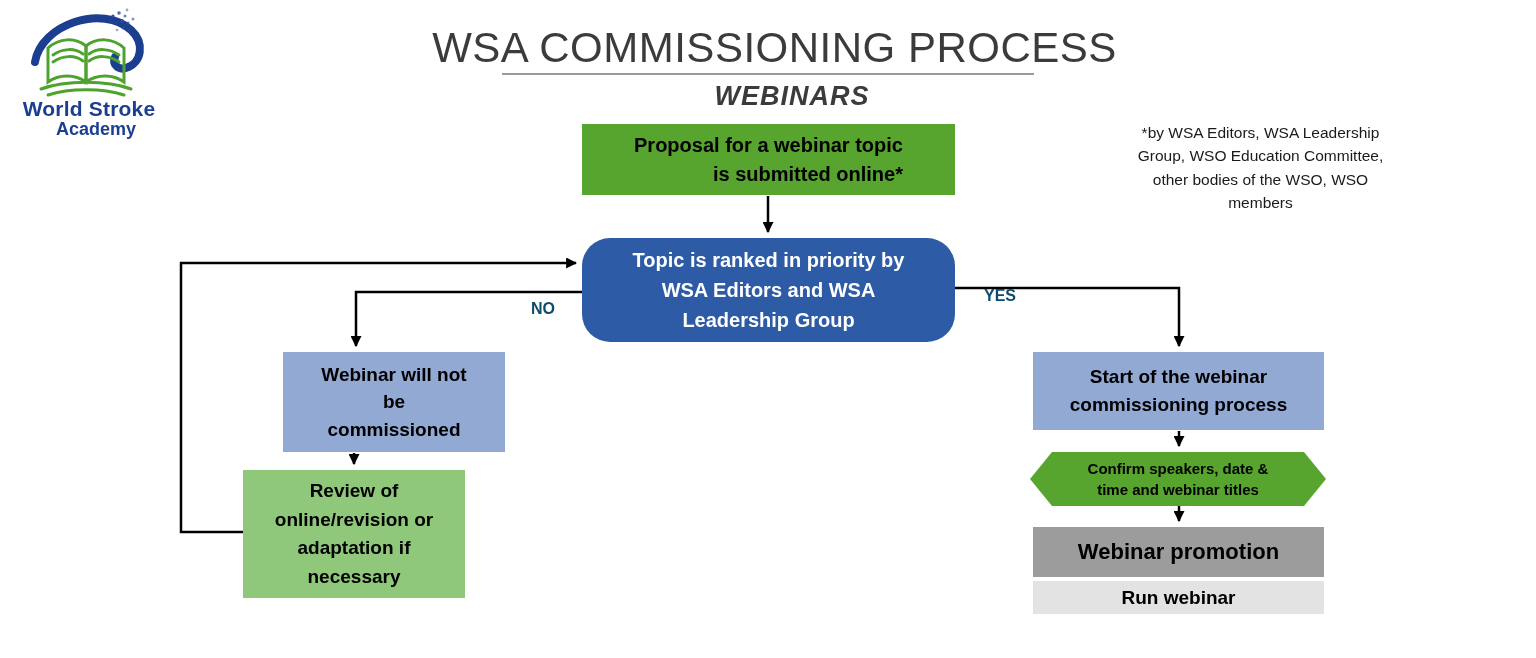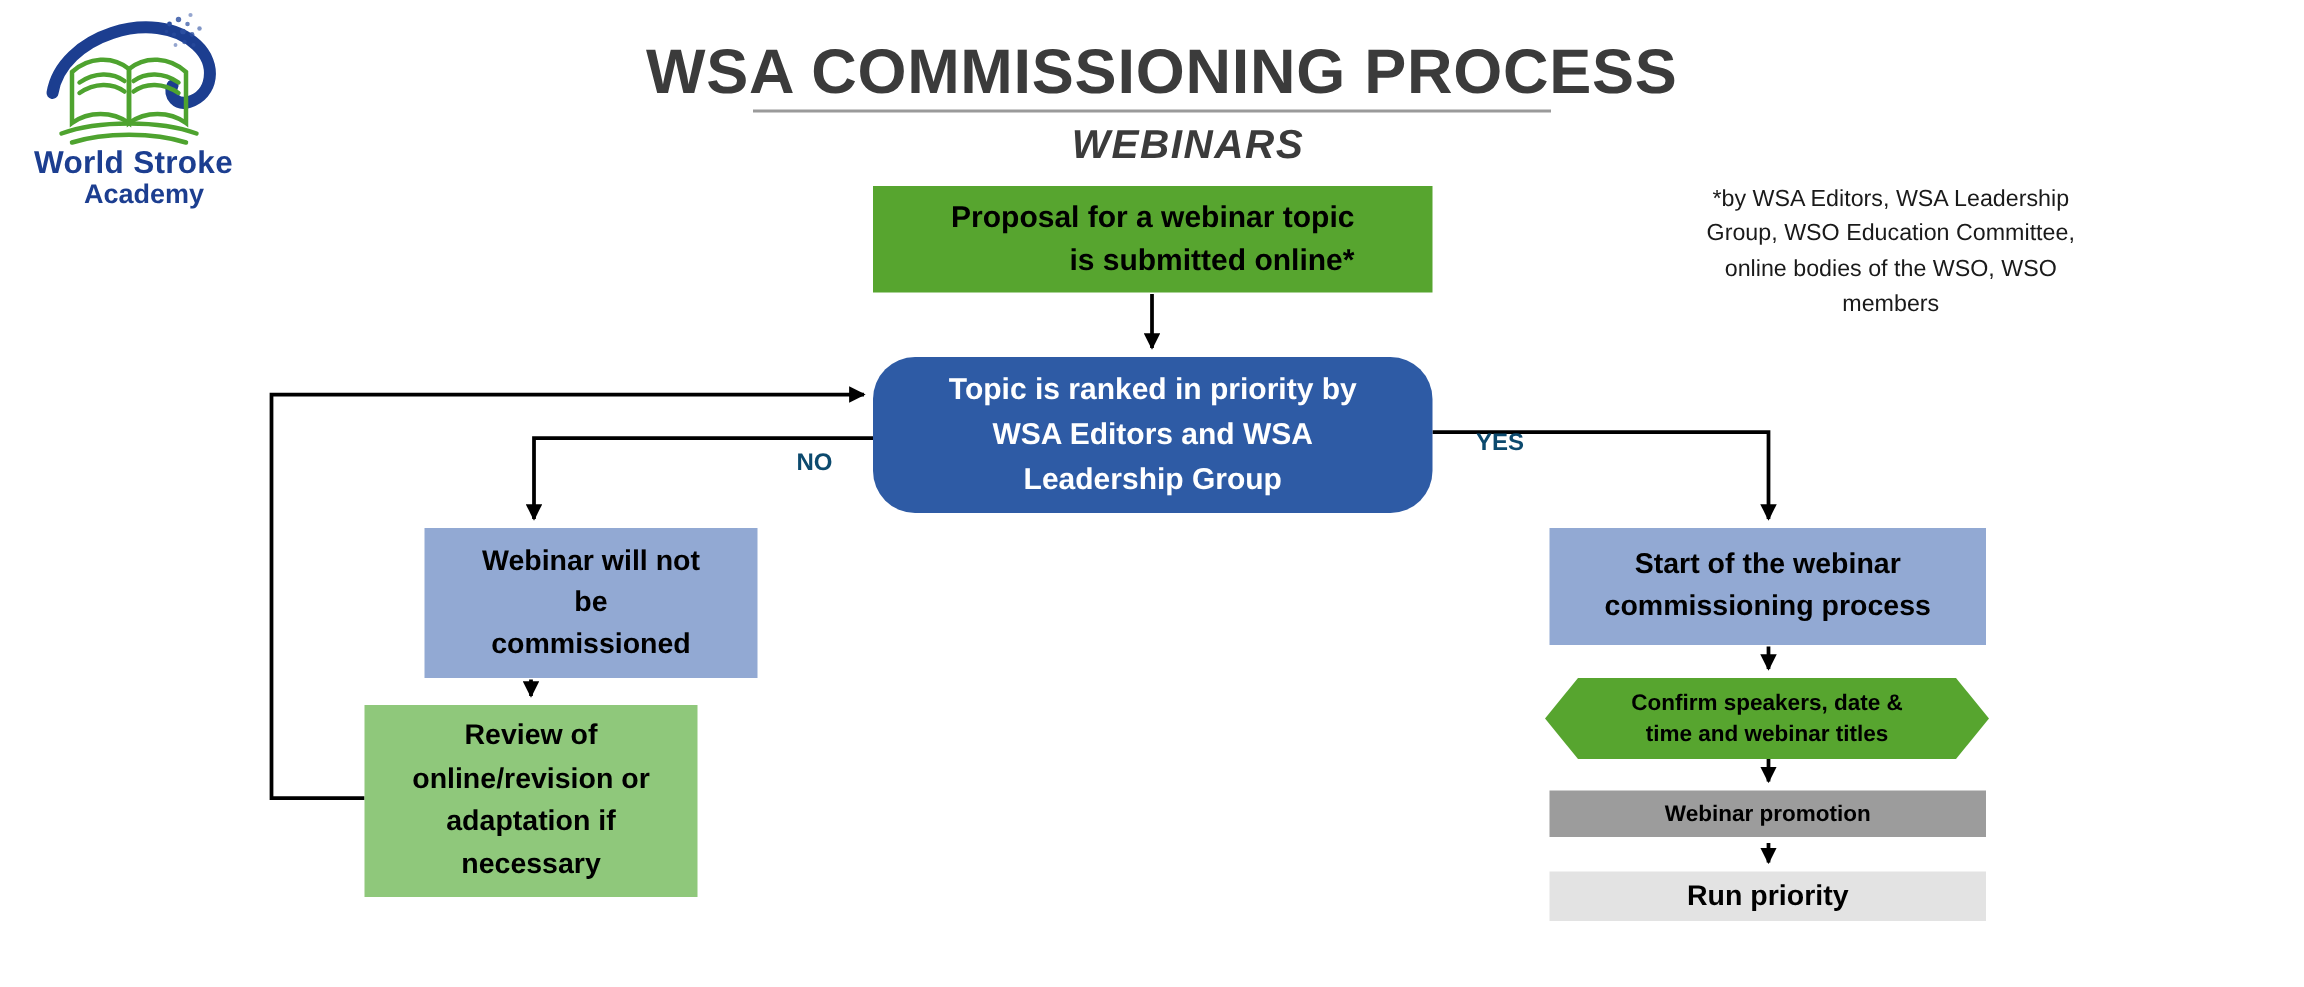--- a/index.html
+++ b/index.html
@@ -7,21 +7,21 @@
     position:relative;width:1536px;height:658px;background:#ffffff;
     font-family:"Liberation Sans",sans-serif;overflow:hidden;
   }
   
   .logo{position:absolute;left:14px;top:4px;width:150px;text-align:center;}
   .logo svg{display:block;margin:0 auto;}
   .logo-line1{font-size:21px;font-weight:bold;color:#1c3e90;letter-spacing:.2px;line-height:1.05;}
   .logo-line2{font-size:18px;font-weight:bold;color:#1c3e90;line-height:1.1;padding-left:14px;}
   
   .header{position:absolute;left:0;top:24px;width:100%;text-align:center;pointer-events:none;}
-  .title{font-size:42px;font-weight:bold;letter-spacing:.5px;color:#3b3b3b;padding-left:13px;}
+  .title{font-size:42px;font-weight:normal;letter-spacing:.5px;color:#3b3b3b;padding-left:13px;}
   .title-underline{width:532px;margin:1px auto 0;border-bottom:2px solid #9a9a9a;height:0;}
   .subtitle{font-size:27px;font-weight:bold;font-style:italic;color:#3b3b3b;letter-spacing:1px;margin-top:6px;padding-left:48px;}
   
   .note{
     position:absolute;left:1093px;top:121px;width:335px;text-align:center;
     font-size:15.5px;line-height:1.5;color:#1a1a1a;white-space:pre-line;
   }
   
   .node{
     position:absolute;display:flex;align-items:center;justify-content:center;
@@ -30,21 +30,21 @@
   .n-proposal{left:582px;top:124px;width:373px;height:71px;background:#57a52f;font-size:20px;line-height:1.45;text-align:right;}
   .n-ranked{left:582px;top:238px;width:373px;height:104px;background:#2e5ba5;color:#fff;font-size:20px;line-height:1.5;border-radius:28px;}
   .n-notcommissioned{left:243px;top:352px;width:222px;height:100px;background:#92a9d3;font-size:19px;line-height:1.45;margin-left:40px;}
   .n-review{left:243px;top:470px;width:222px;height:128px;background:#8fc87b;font-size:19px;line-height:1.5;}
   .n-start{left:1033px;top:352px;width:291px;height:78px;background:#92a9d3;font-size:19px;line-height:1.5;}
   .n-confirm{
     left:1030px;top:452px;width:296px;height:54px;background:#57a52f;font-size:15px;line-height:1.4;
     clip-path:polygon(22px 0,calc(100% - 22px) 0,100% 50%,calc(100% - 22px) 100%,22px 100%,0 50%);
     text-align:center;
   }
-  .n-promotion{left:1033px;top:527px;width:291px;height:31px;background:#9c9c9c;font-size:15px;}
+  .n-promotion{left:1033px;top:527px;width:291px;height:50px;background:#9c9c9c;font-size:22px;}
   .n-run{left:1033px;top:581px;width:291px;height:33px;background:#e3e3e3;font-size:19px;}
   
   .branch-label{position:absolute;font-size:16px;font-weight:bold;color:#0c4a6e;width:48px;text-align:center;}
   .label-no{left:519px;top:300px;}
   .label-yes{left:968px;top:287px;text-align:right;}
   
   .connectors{position:absolute;left:0;top:0;width:1536px;height:658px;pointer-events:none;}
 </style>
 </head>
 <body>
@@ -87,21 +87,21 @@
   </div>
 
   <div class="header">
     <div class="title">WSA COMMISSIONING PROCESS</div>
     <div class="title-underline"></div>
     <div class="subtitle">WEBINARS</div>
   </div>
 
   <div class="note">*by WSA Editors, WSA Leadership
 Group, WSO Education Committee,
-online bodies of the WSO, WSO
+other bodies of the WSO, WSO
 members</div>
 
   <svg class="connectors" viewBox="0 0 1536 658">
     <defs>
       <marker id="arrow" viewBox="0 0 10 10" refX="9" refY="5" markerWidth="11" markerHeight="11" orient="auto-start-reverse" markerUnits="userSpaceOnUse">
         <path d="M0,0 L10,5 L0,10 z" fill="#000"></path>
       </marker>
     </defs>
     <g stroke="#000" stroke-width="2.5" fill="none">
       <path d="M768,196 L768,232" marker-end="url(#arrow)"></path>
@@ -128,15 +128,15 @@
 commissioned</div>
   <div class="node n-review">Review of
 online/revision or
 adaptation if
 necessary</div>
   <div class="node n-start">Start of the webinar
 commissioning process</div>
   <div class="node n-confirm">Confirm speakers, date &amp;
 time and webinar titles</div>
   <div class="node n-promotion">Webinar promotion</div>
-  <div class="node n-run">Run priority</div>
+  <div class="node n-run">Run webinar</div>
 
 </div>
 
 </body></html>

